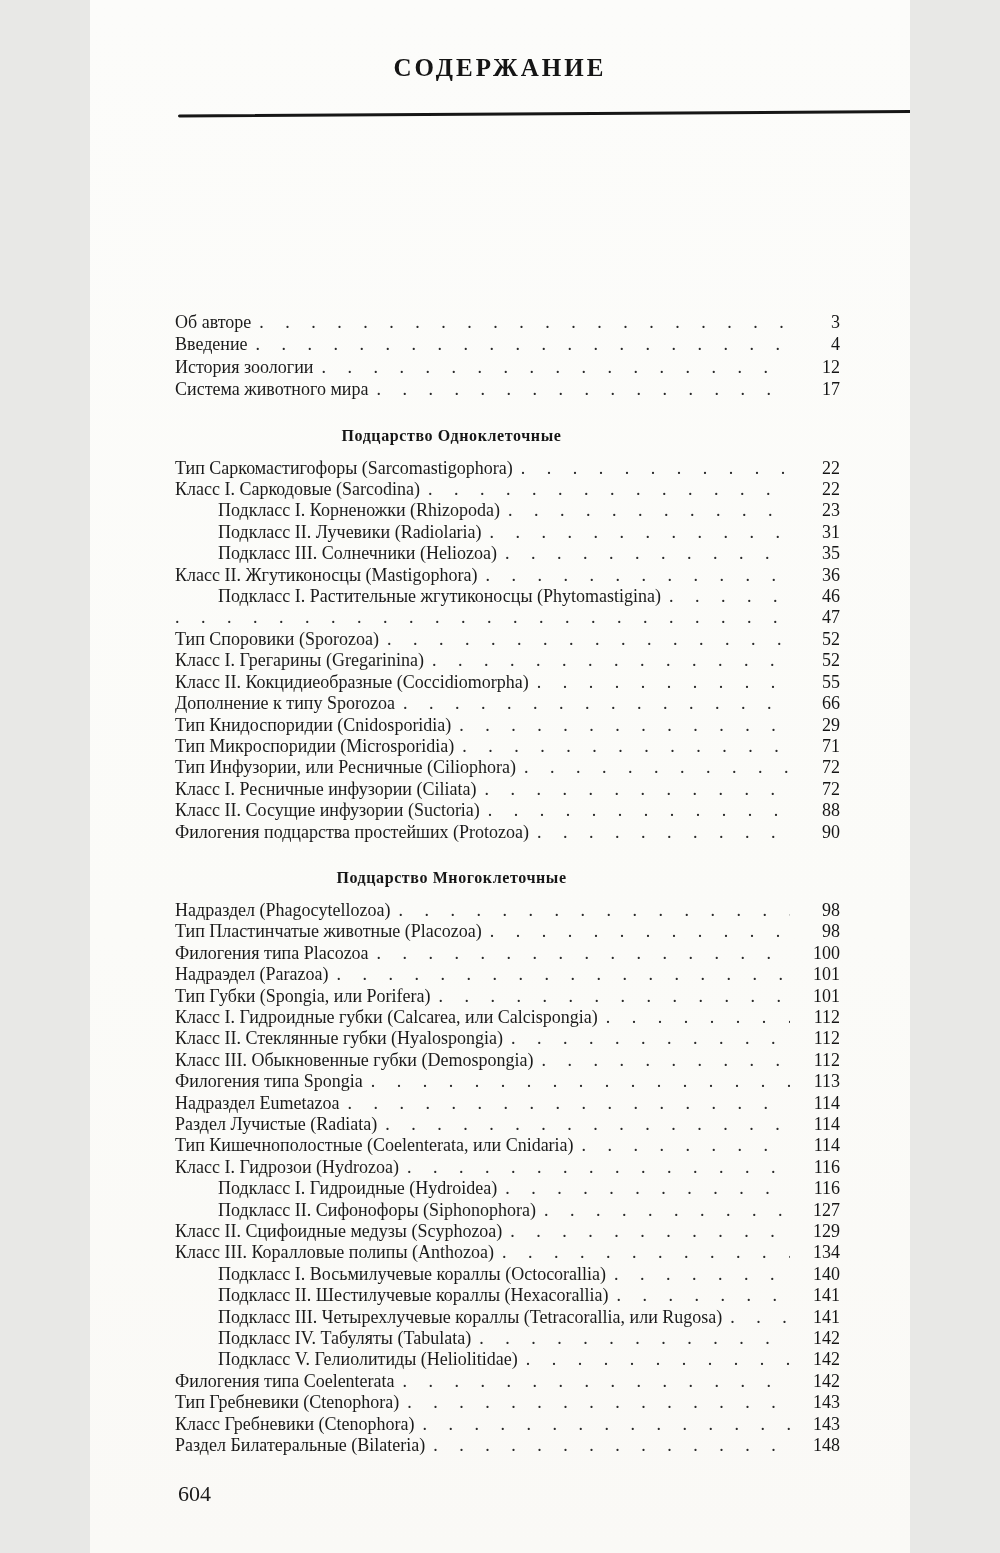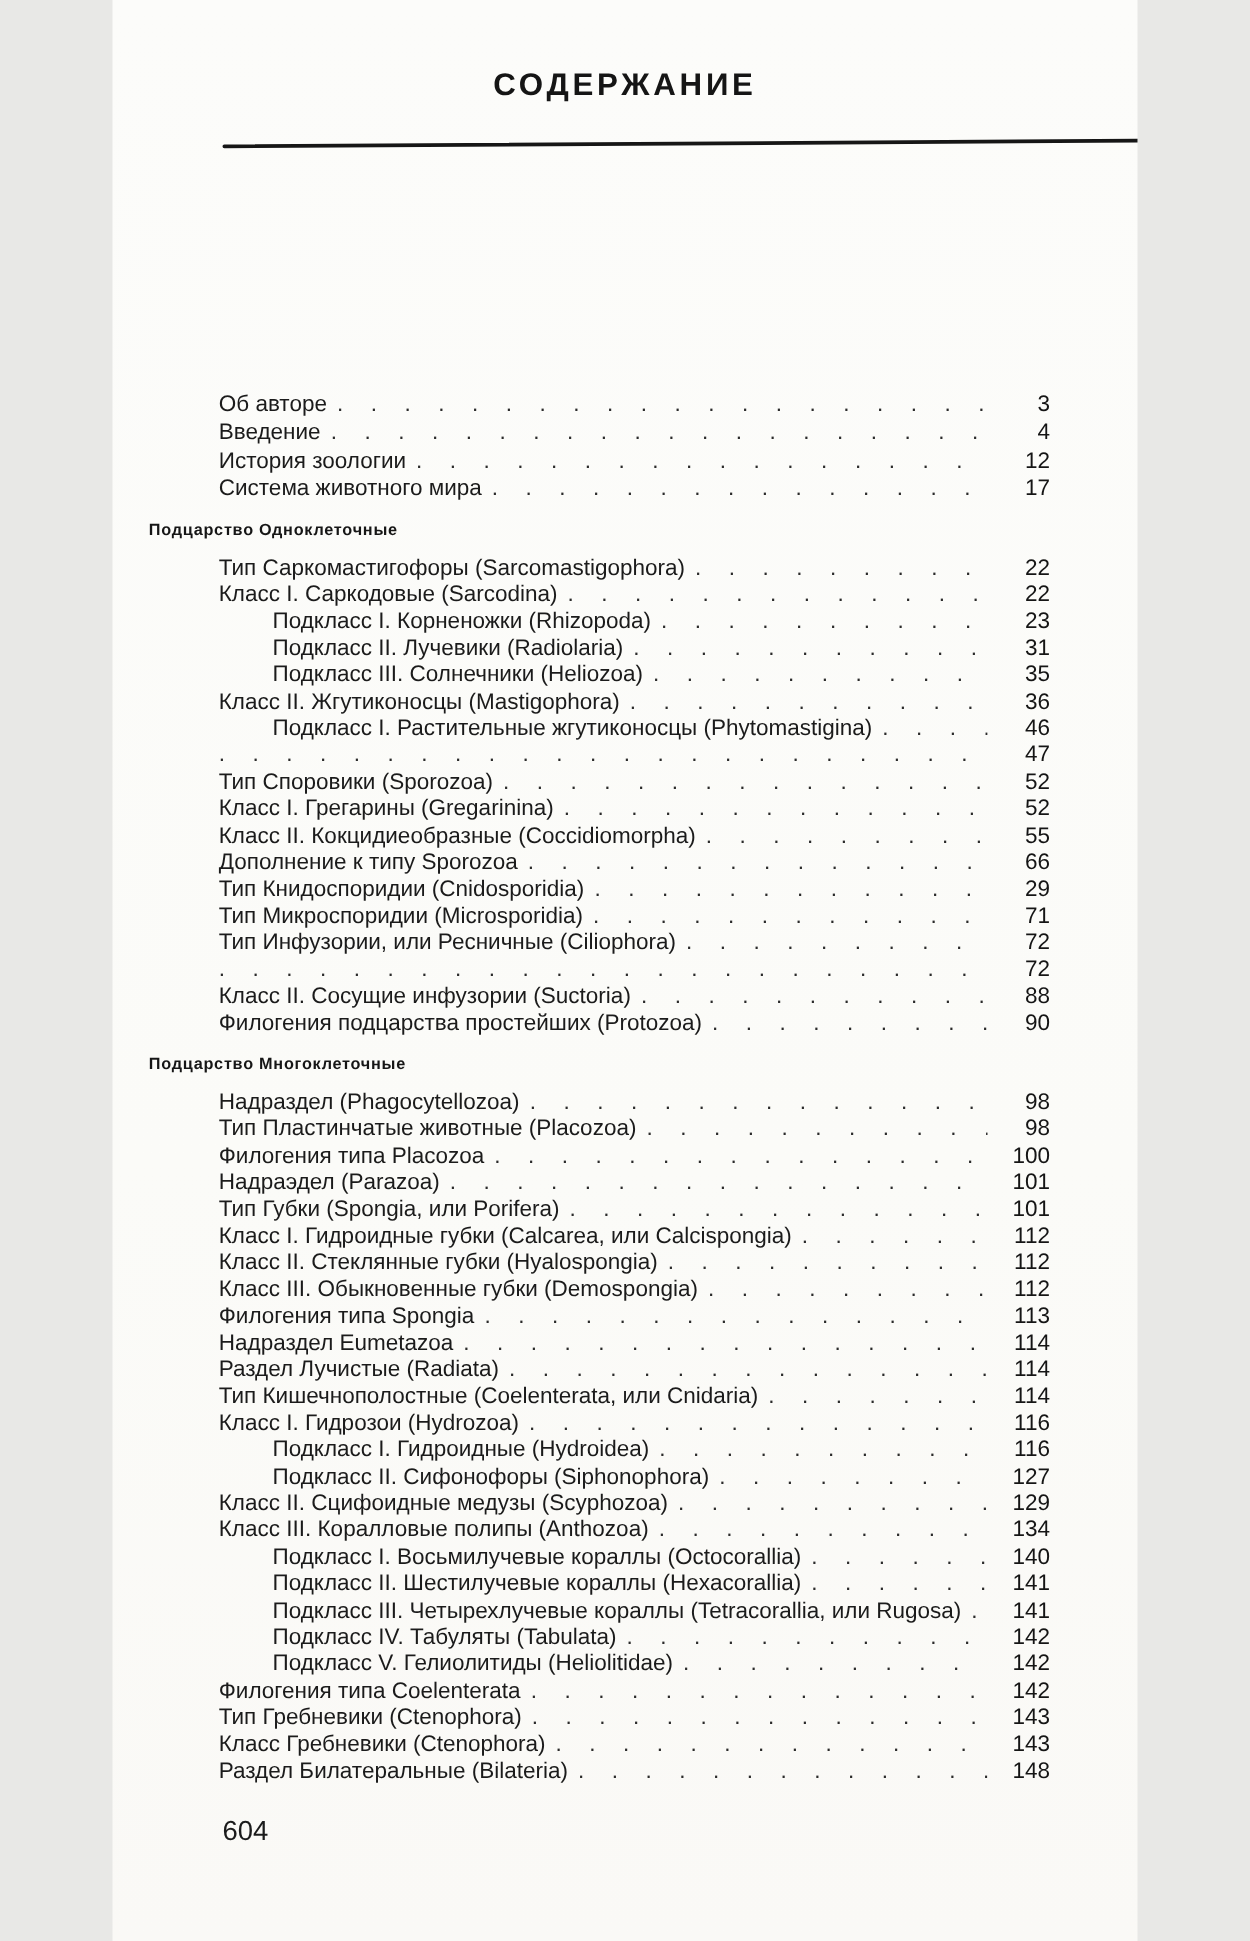--- a/index.html
+++ b/index.html
@@ -7,21 +7,21 @@
     padding: 0;
     background: #e8e8e6;
   }
   .page {
     position: relative;
     width: 820px;
     height: 1553px;
     margin: 0 auto;
     background: linear-gradient(180deg, #fcfcfa 0%, #fbfbf8 60%, #faf9f6 100%);
     color: #1c1c1c;
-    font-family: Liberation Sans, sans-serif;
+    font-family: Liberation Serif, serif;
     overflow: hidden;
     box-sizing: border-box;
   }
   h1.title {
     margin: 0;
     padding-top: 54px;
     text-align: center;
     font-size: 25px;
     font-weight: bold;
     letter-spacing: 3px;
@@ -62,24 +62,24 @@
     word-spacing: 15px;
     letter-spacing: 1px;
   }
   .toc-row .num {
     flex: none;
     width: 50px;
     text-align: right;
     color: #151515;
   }
   h2.section-heading {
-    margin: 14px 0 13px;
-    text-align: left;
+    margin: 26px 0 13px;
+    text-align: center;
     transform: translateX(-56px);
-    font-size: 13px;
+    font-size: 16px;
     font-weight: bold;
     letter-spacing: 0.6px;
     color: #161616;
   }
   .folio {
     margin: 24px 0 0 88px;
     font-size: 22px;
     color: #1b1b1b;
   }
 </style>
@@ -208,20 +208,21 @@
           <span class="num">71</span>
         </div>
 
         <div class="toc-row">
           <span class="label">Тип Инфузории, или Ресничные (Ciliophora)</span>
           <span class="leader"></span>
           <span class="num">72</span>
         </div>
 
         <div class="toc-row">
+          <span class="label">Класс I. Ресничные инфузории (Ciliata)</span>
           <span class="leader"></span>
           <span class="num">72</span>
         </div>
 
         <div class="toc-row">
           <span class="label">Класс II. Сосущие инфузории (Suctoria)</span>
           <span class="leader"></span>
           <span class="num">88</span>
         </div>
 

